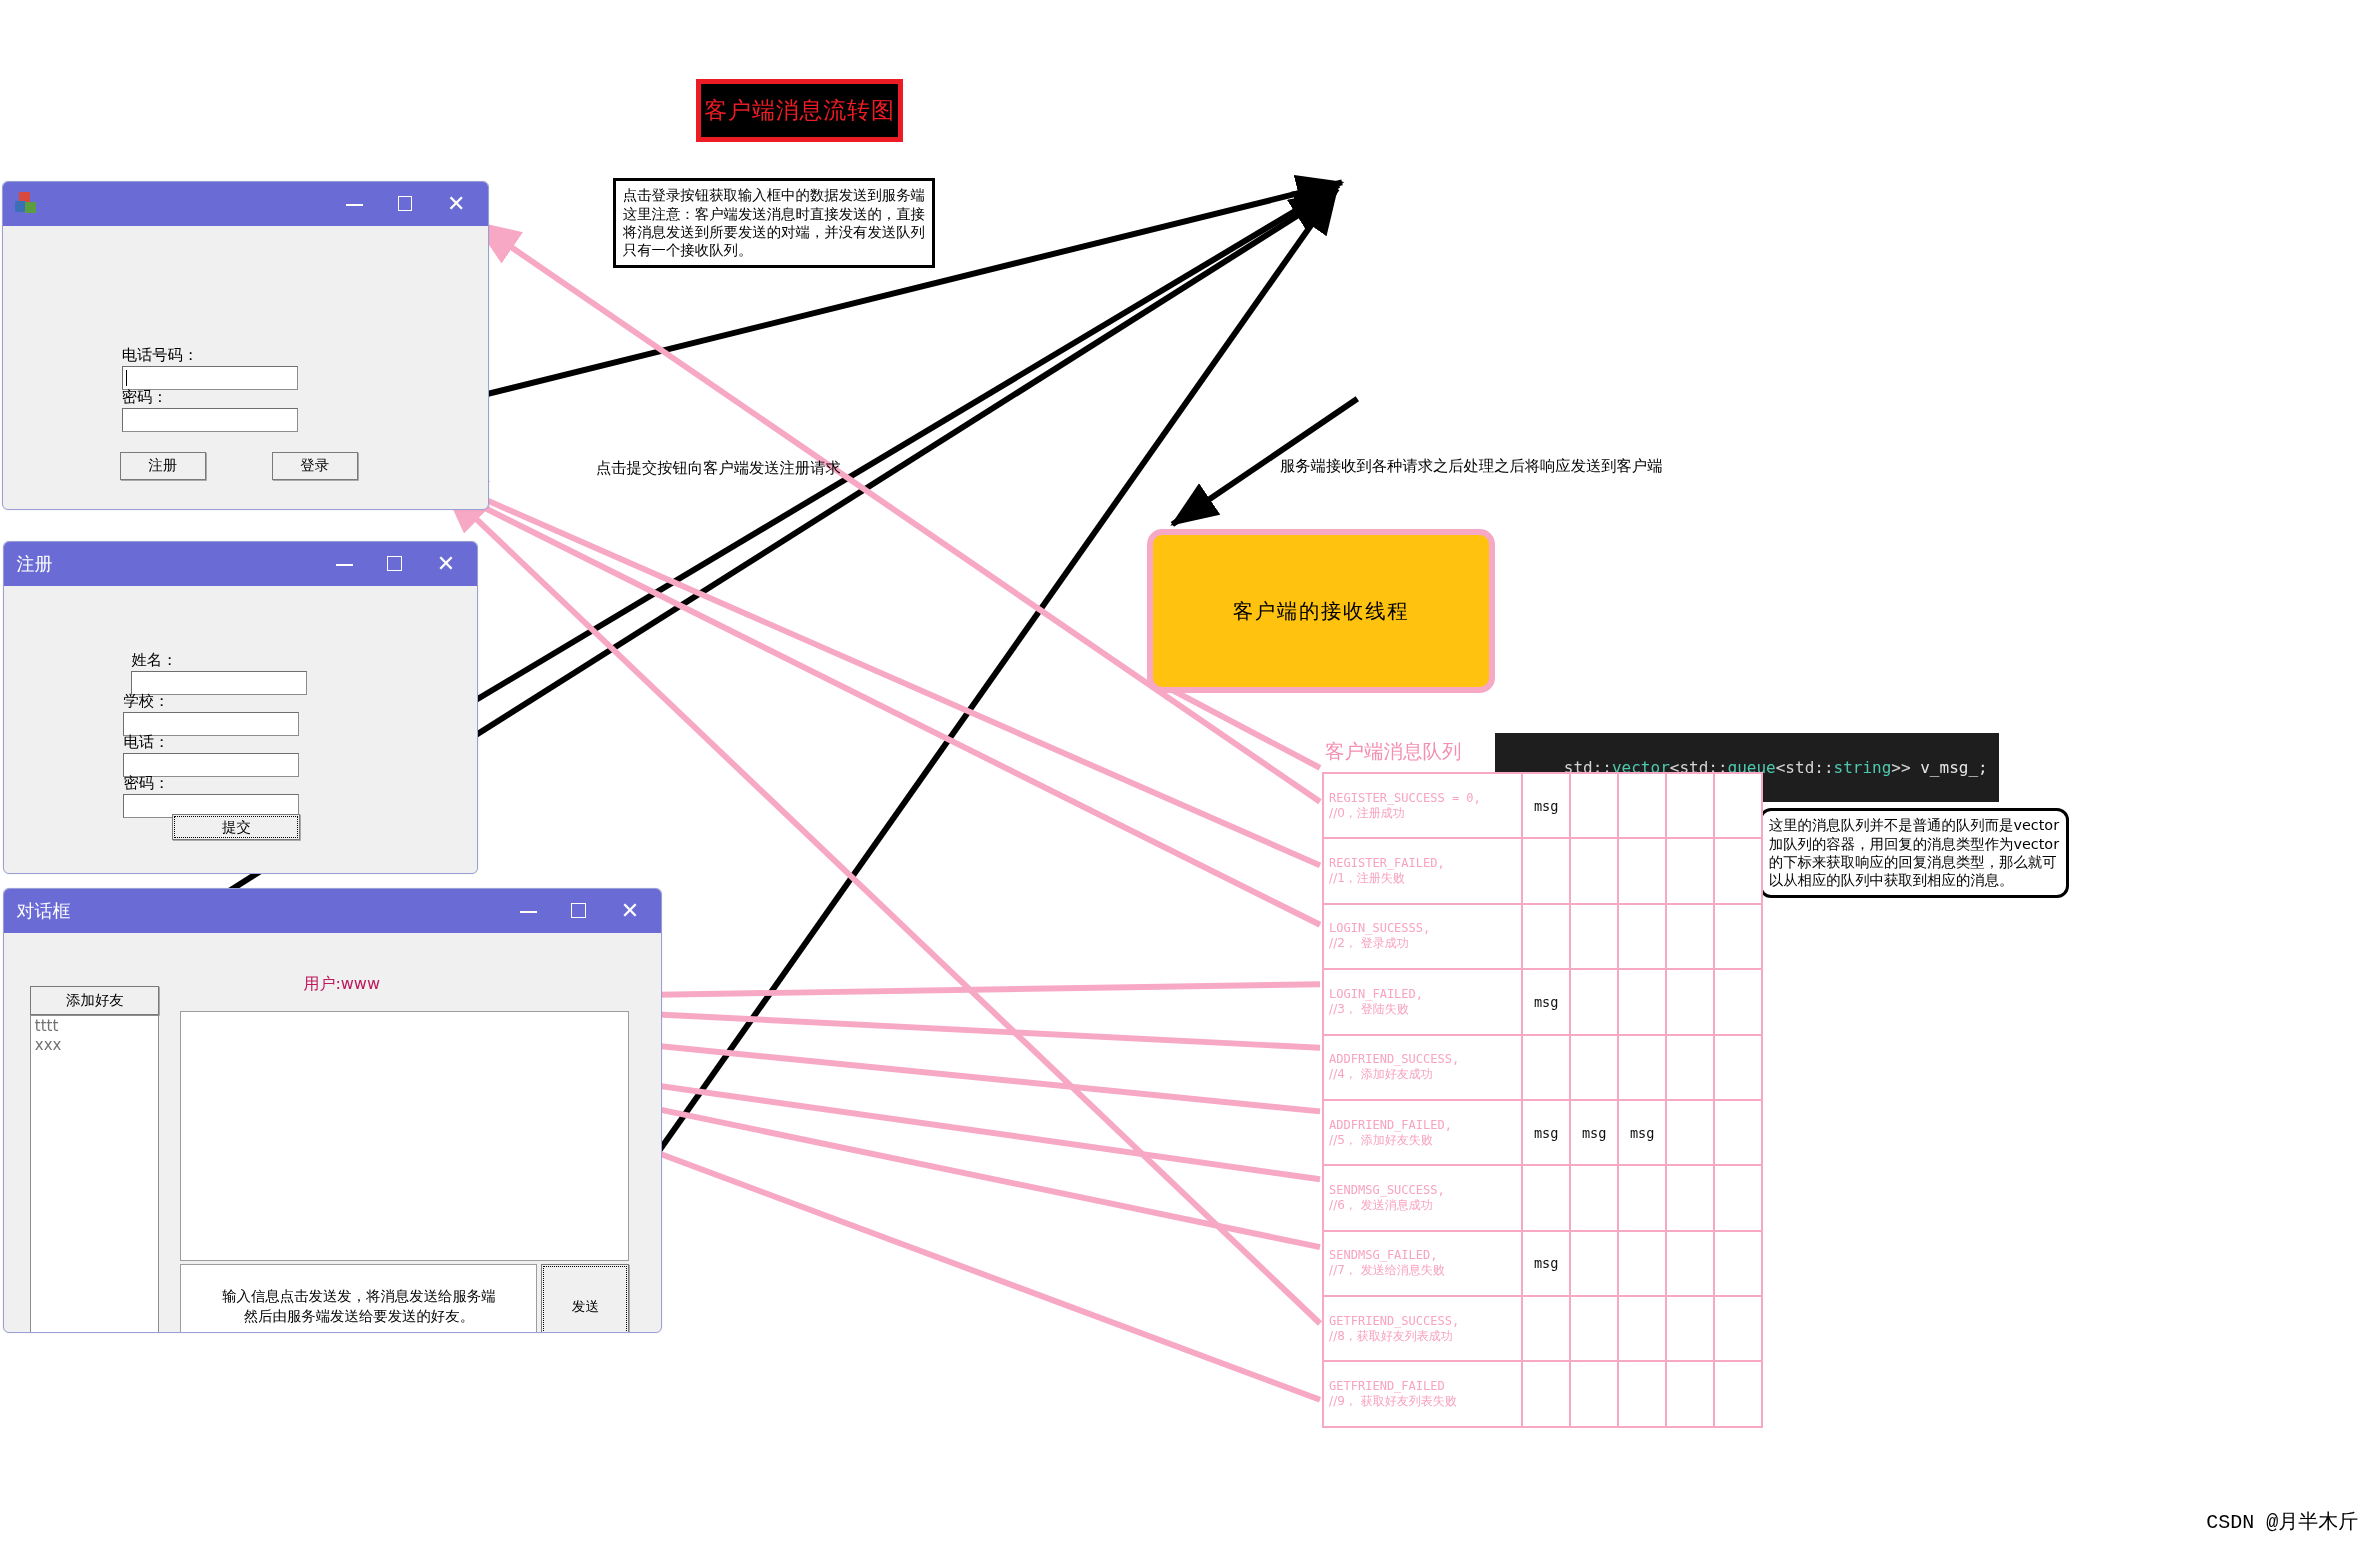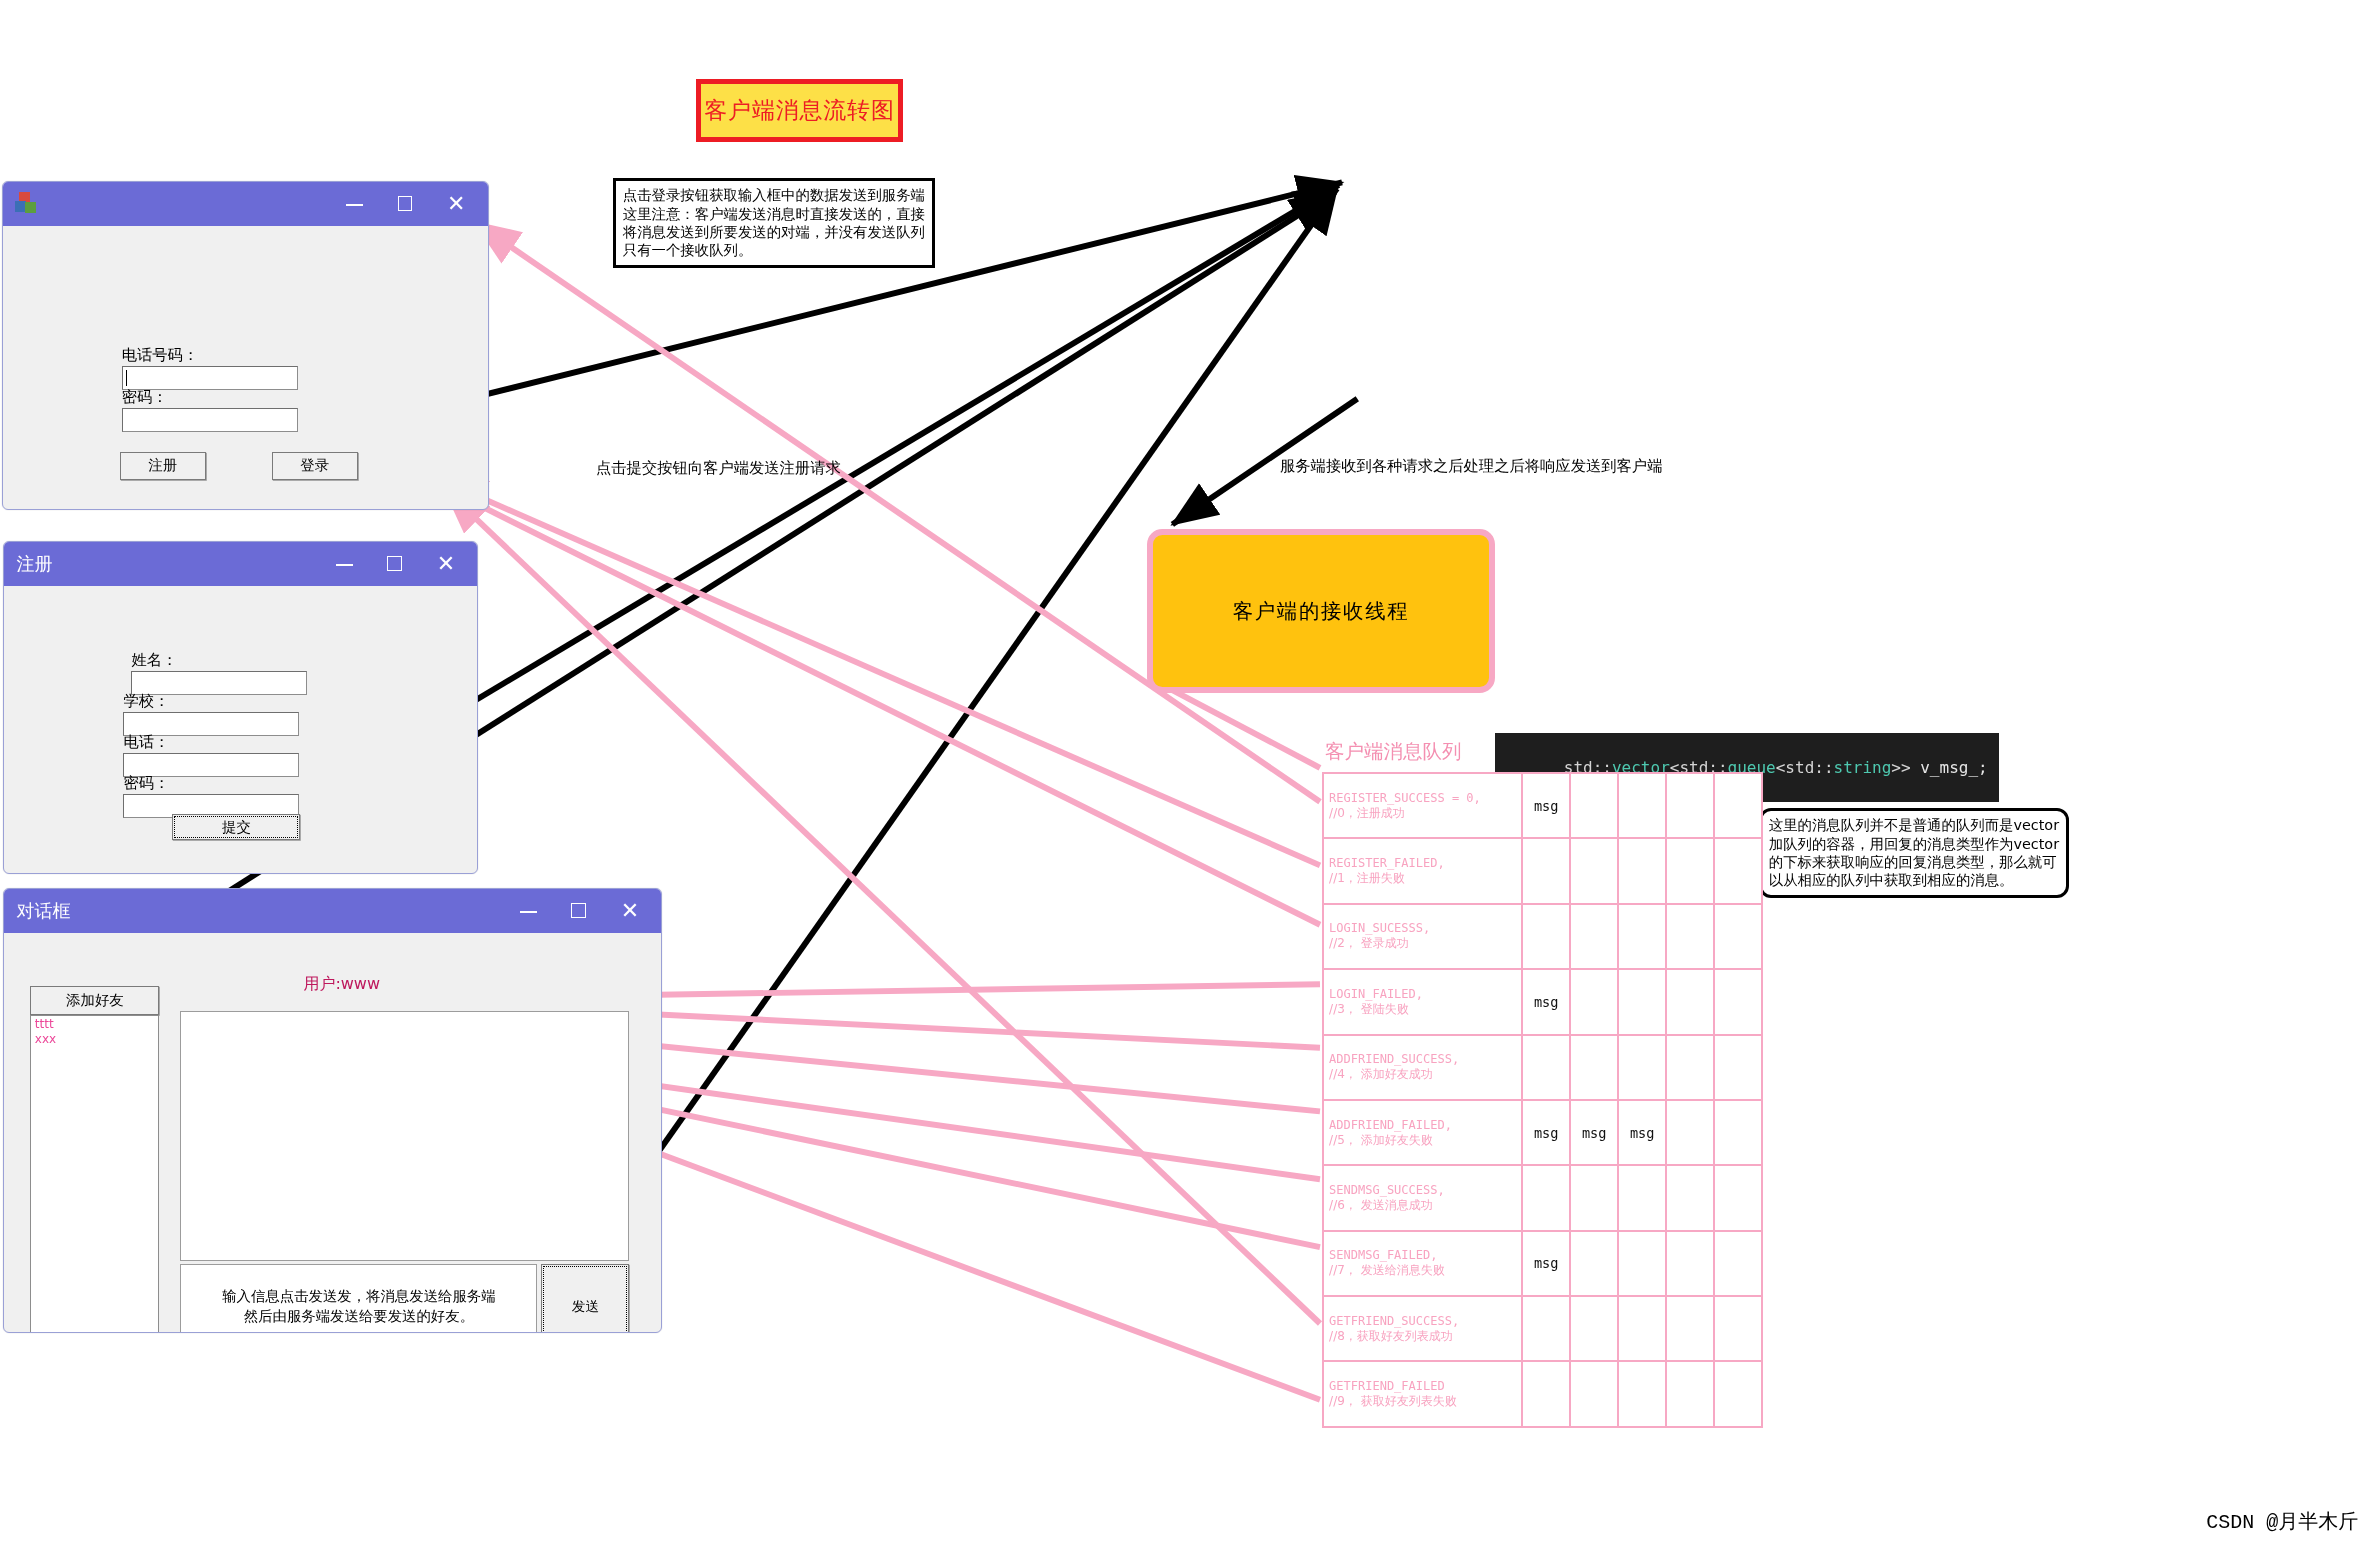--- a/index.html
+++ b/index.html
@@ -3,21 +3,21 @@
 <meta charset="utf-8">
 <style>
   html,body{margin:0;padding:0;background:#fff;}
   body{width:2377px;height:1545px;position:relative;overflow:hidden;
        font-family:"Liberation Sans","DejaVu Sans",sans-serif;}
   #stage{position:absolute;left:0;top:0;width:2377px;height:1545px;}
   svg.arrows{position:absolute;left:0;top:0;width:2377px;height:1545px;pointer-events:none;}
 
   
   .title-box{position:absolute;left:696px;top:79px;width:197px;height:53px;
-    border:5.1px solid #ED1C24;background:#fde047;display:flex;align-items:center;justify-content:center;}
+    border:5.1px solid #ED1C24;background:#000000;display:flex;align-items:center;justify-content:center;text-decoration:underline;}
   .title-box span{color:#ED1C24;font-size:23px;font-family:"DejaVu Serif",serif;letter-spacing:0.8px;}
 
   
   .win{position:absolute;background:#F0F0F0;border:0.8px solid #9aa0d6;border-radius:6px;
        box-shadow:0 0 0 0.8px rgba(0,0,0,0.04);overflow:hidden;}
   .win .tbar{height:44px;background:#6B6BD6;display:flex;align-items:center;
              padding:0 6.8px 0 12px;color:#fff;position:relative;}
   .win .tbar .wtitle{font-size:18px;color:#fff;font-family:"Liberation Sans",sans-serif;}
   .win .tbar .wbtns{margin-left:auto;display:flex;align-items:center;gap:29px;padding-right:13.6px;}
   .win .tbar .wbtn{width:22px;height:22px;position:relative;}
@@ -37,21 +37,21 @@
   .finput{background:#fff;border:0.8px solid #8d8d8d;border-top-color:#6e6e6e;border-left-color:#6e6e6e;
           height:22px;}
   .fcaret{position:absolute;left:3.4px;top:3.4px;width:0.8px;height:15.3px;background:#000;}
   .btn{background:#F0F0F0;border:0.8px solid #7a7a7a;box-shadow:0.8px 0.8px 0 #9a9a9a;
        display:flex;align-items:center;justify-content:center;font-size:14.4px;color:#000;
        font-family:"DejaVu Sans",sans-serif;}
   .btn.focus{outline:0.8px dotted #000;outline-offset:-3.4px;}
 
   
   .listbox{position:absolute;background:#fff;border:0.8px solid #8d8d8d;}
-  .listbox .li{font-size:12px;padding:0.8px 3.4px;color:#ec4899;font-family:"DejaVu Sans",sans-serif;}
+  .listbox .li{font-size:15px;padding:0.8px 3.4px;color:#737373;font-family:"DejaVu Sans",sans-serif;}
   .msgarea{position:absolute;background:#fff;border:0.8px solid #9c9c9c;}
   .userlbl{position:absolute;font-size:16px;color:#be185d;font-family:"DejaVu Sans",sans-serif;}
 
   
   .node{position:absolute;display:flex;align-items:center;justify-content:center;}
   .node span{font-size:20.4px;color:#000;font-family:"DejaVu Serif",serif;letter-spacing:1.7px;}
   .node.server{left:1346px;top:174px;width:462px;height:214px;background:#00A2E8;
     border:4.2px solid #000;border-radius:15.3px;}
   .node.recv{left:1147px;top:529px;width:336px;height:152px;background:#FFC20E;
     border:6px solid #F7A8C4;border-radius:15.3px;}

